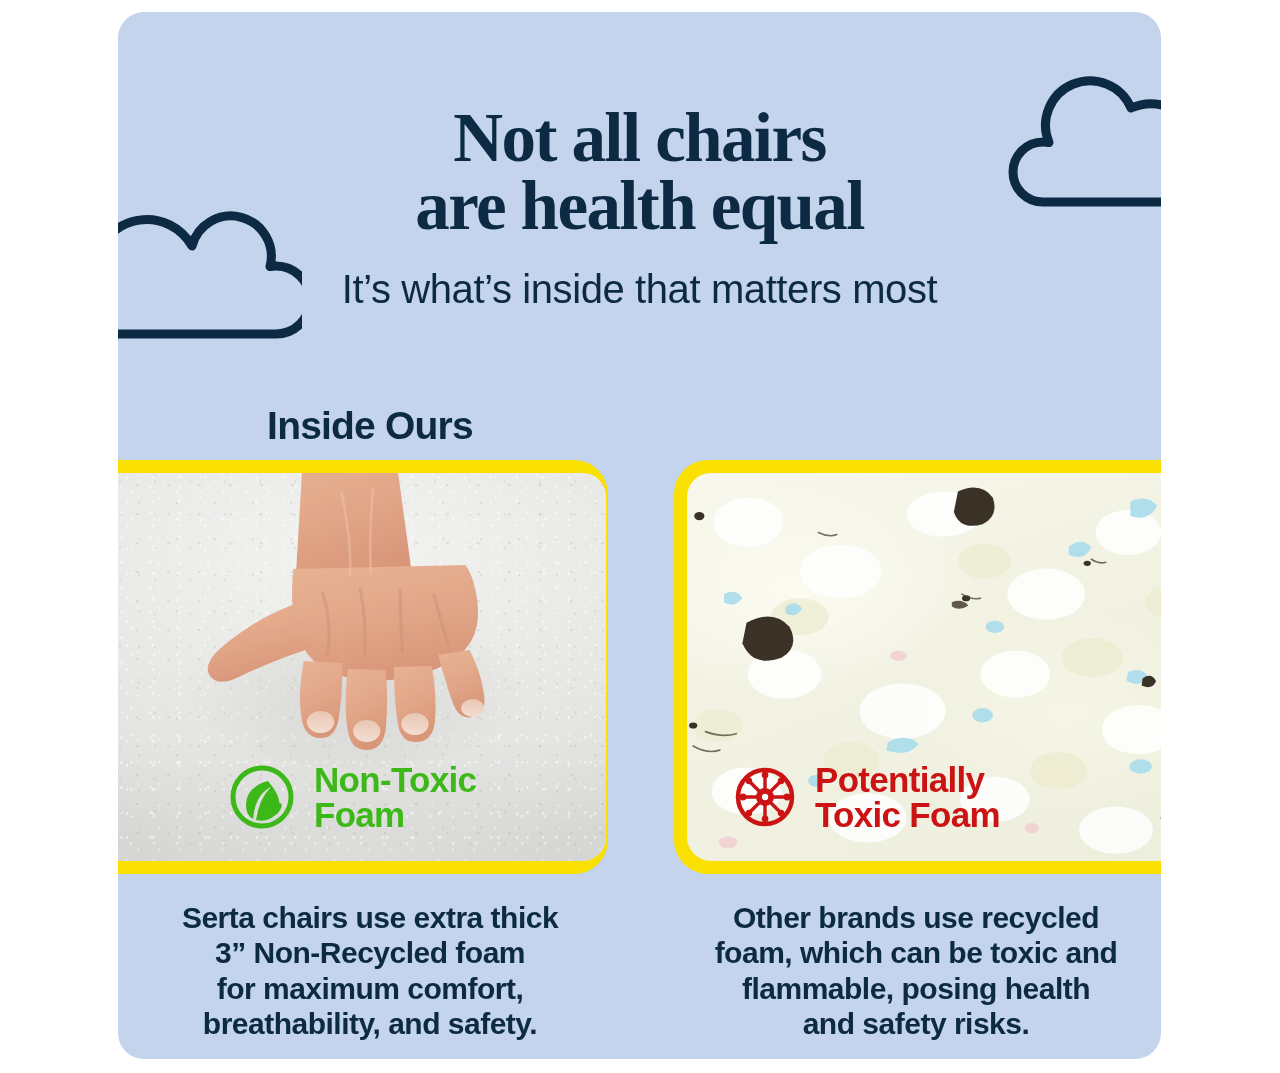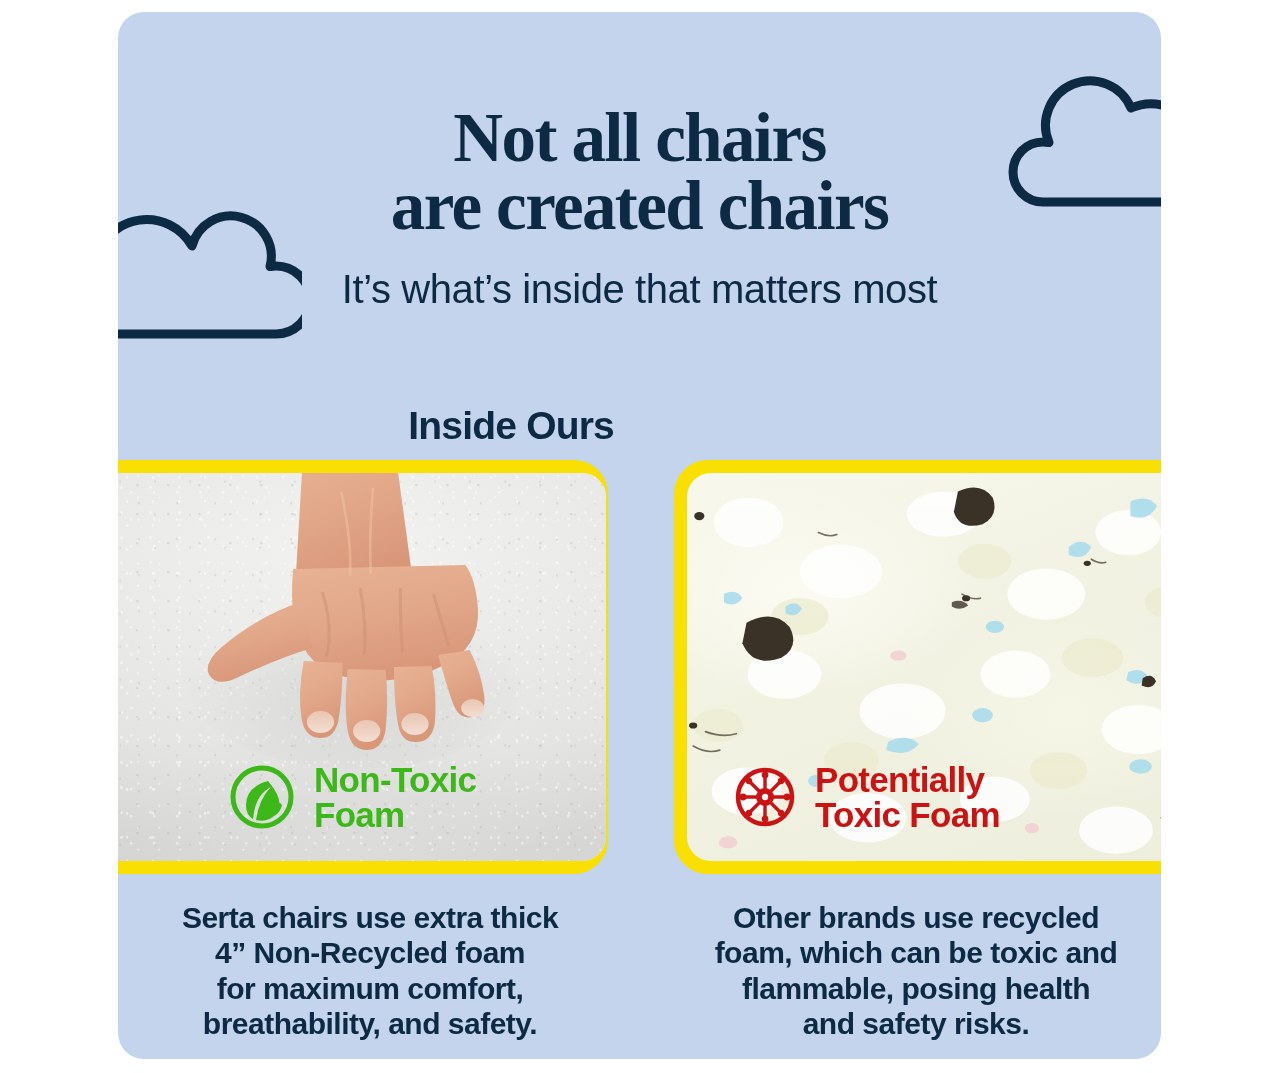--- a/index.html
+++ b/index.html
@@ -68,21 +68,21 @@
   }
 
   
   .col-title {
     position: absolute;
     top: 392px;
     color: #0c2a43;
     font-size: 39px;
     font-weight: 700;
     letter-spacing: -0.8px;
-    text-align: right;
+    text-align: center;
   }
   .col-title.left  { left: 8px;  width: 488px; }
   .col-title.right { left: 552px; width: 500px; }
 
   
   .panel {
     position: absolute;
     top: 448px;
     height: 414px;
     background: #fae000;
@@ -195,21 +195,21 @@
     </div>
 
     <div class="cloud cloud-right">
       <svg viewBox="0 0 168 150" width="168" height="150" aria-hidden="true">
         <path d="M200 138 H38 a30 30 0 0 1 0-60 q3 0 6 .5 A44 44 0 0 1 126 44 A50 50 0 0 1 190 66" fill="none" stroke="#0c2a43" stroke-width="9" stroke-linecap="round" stroke-linejoin="round"></path>
       </svg>
     </div>
 
     <h1 class="headline">
       <span>Not all chairs</span>
-      <span class="l2">are created chairs</span>
+      <span class="l2">are health equal</span>
     </h1>
 
     <p class="subhead">It’s what’s inside that matters most</p>
 
     <div class="col-title left">Inside Ours</div>
 
     <div class="panel left">
       <div class="panel-inner">
         <div class="foam-white"></div>
         <div class="foam-grain"></div>
@@ -375,21 +375,21 @@
             </g>
             <circle cx="32" cy="32" r="3.2" fill="#ffffff"></circle>
           </svg>
           <div class="badge-text">Potentially
 Toxic Foam</div>
         </div>
       </div>
     </div>
 
     <div class="caption left">Serta chairs use extra thick
-4” Non-Recycled foam
+3” Non-Recycled foam
 for maximum comfort,
 breathability, and safety.</div>
     <div class="caption right">Other brands use recycled
 foam, which can be toxic and
 flammable, posing health
 and safety risks.</div>
 
   </div>
 </div>
 

